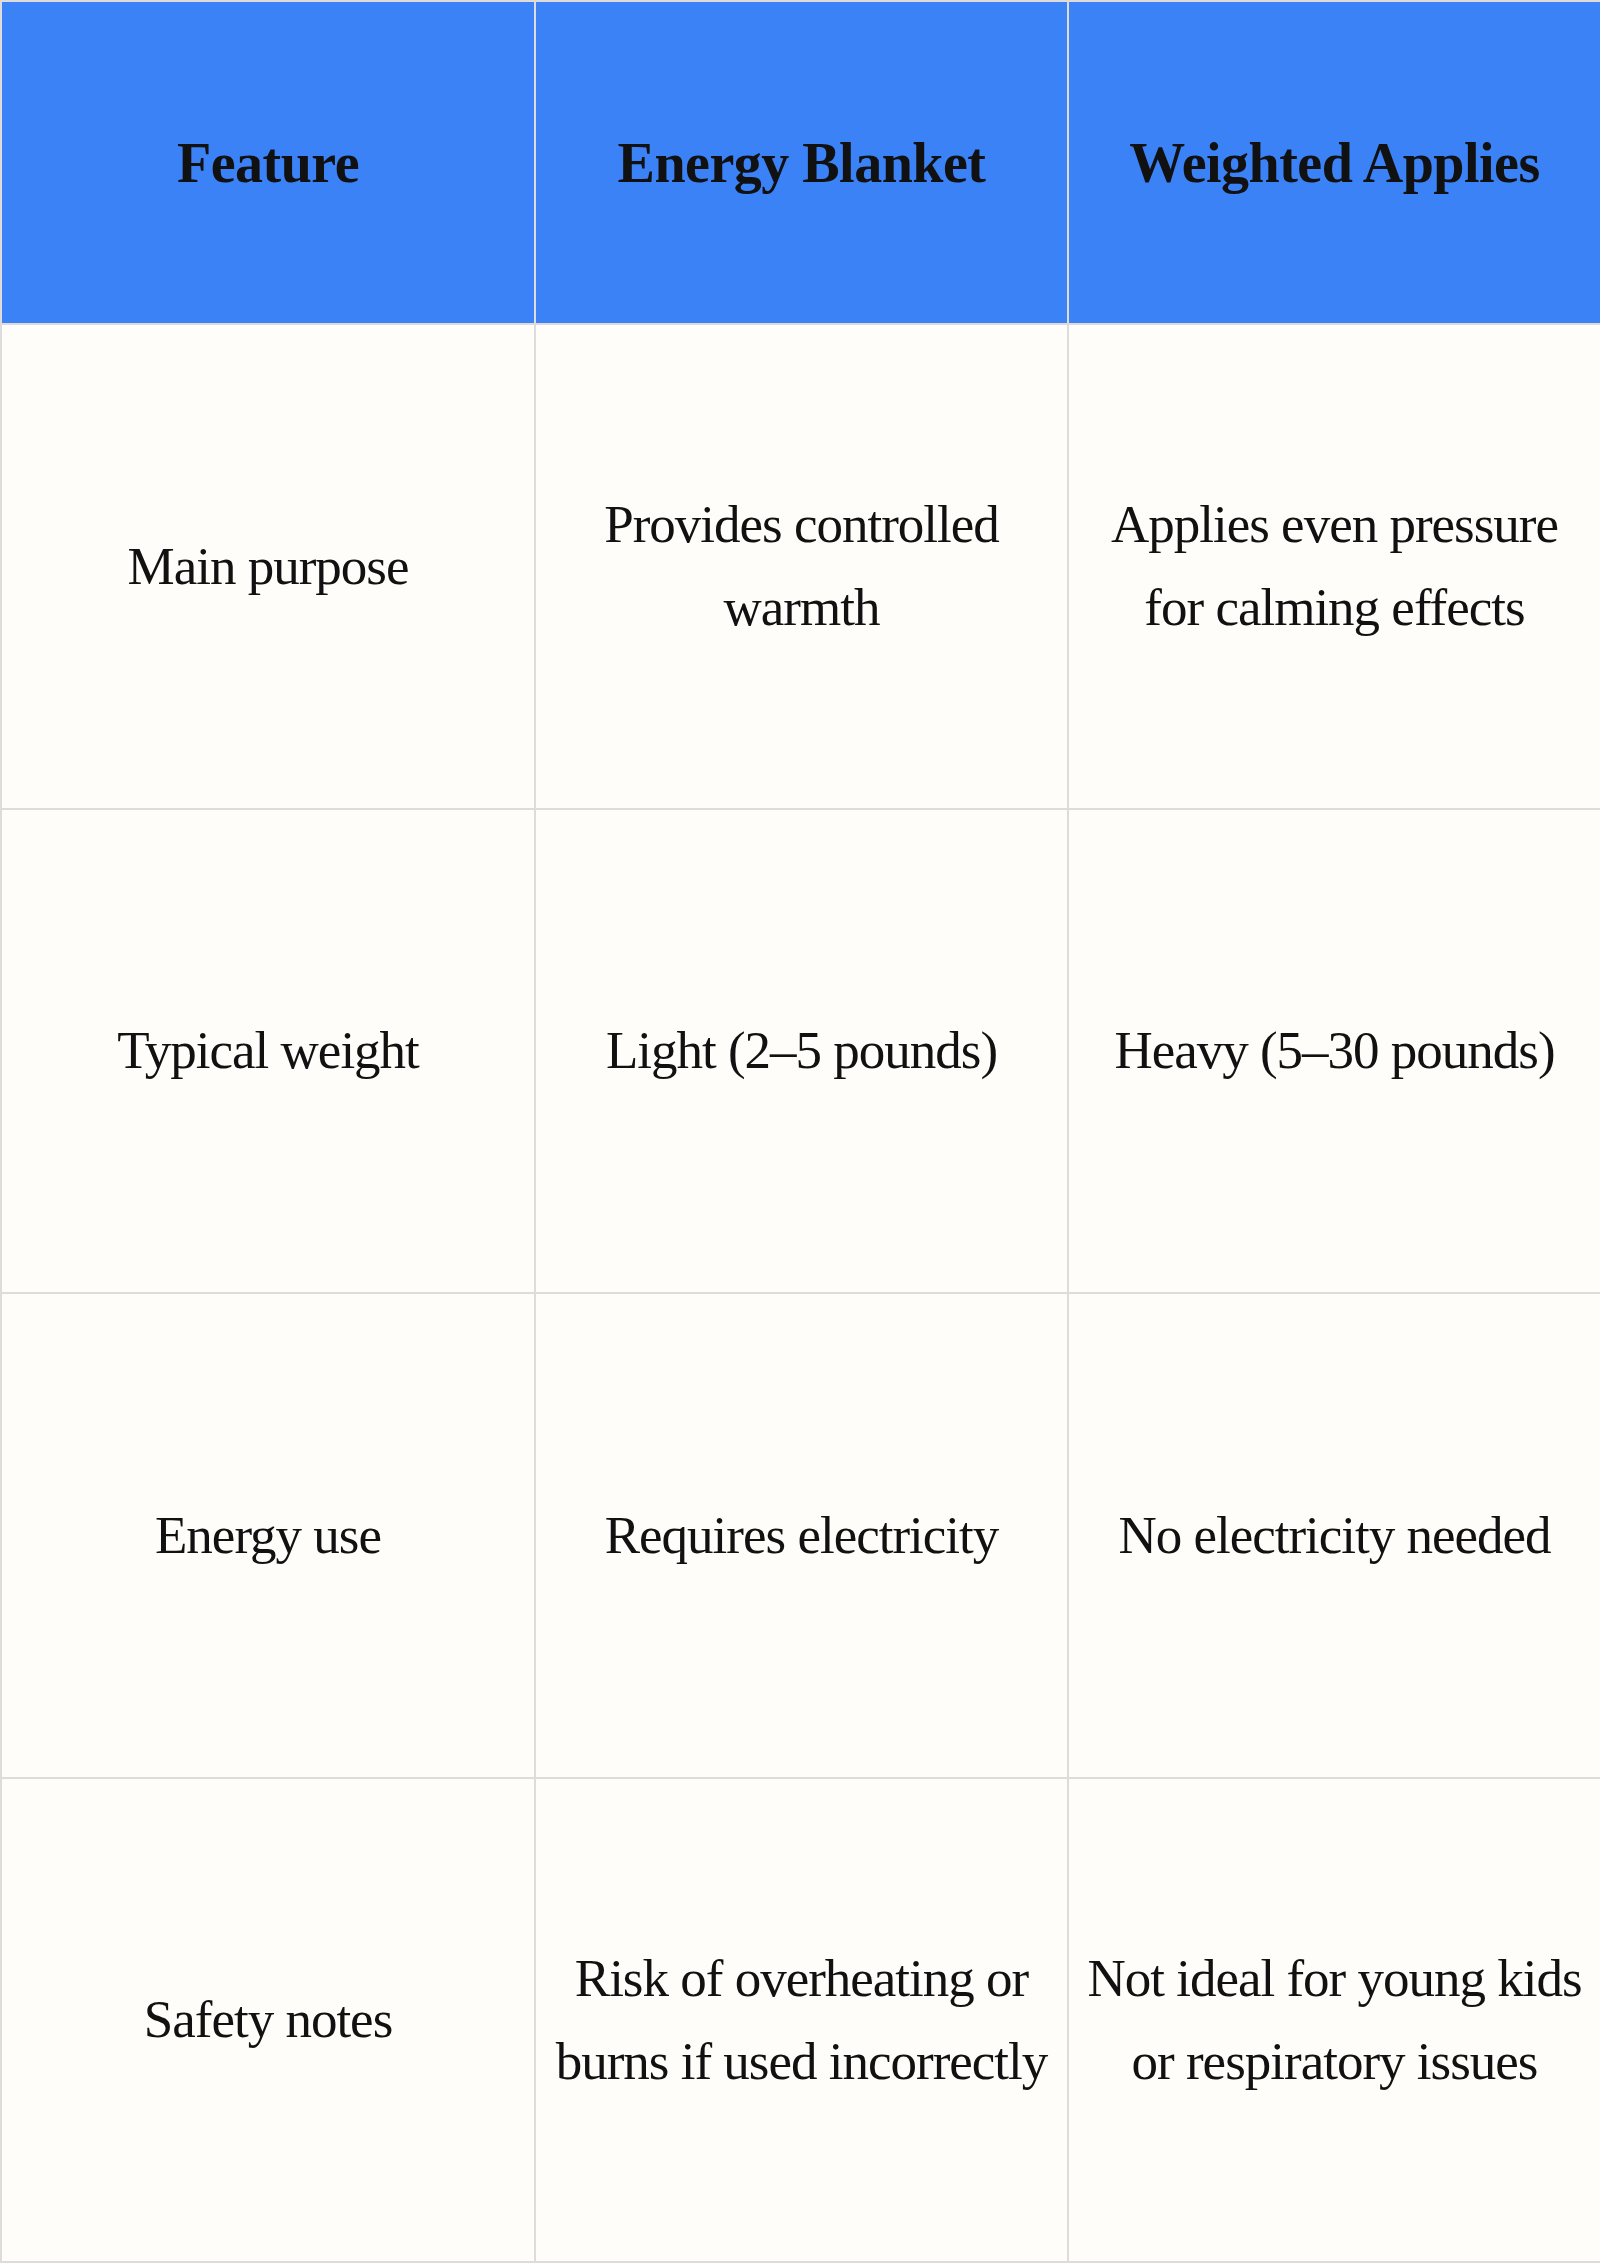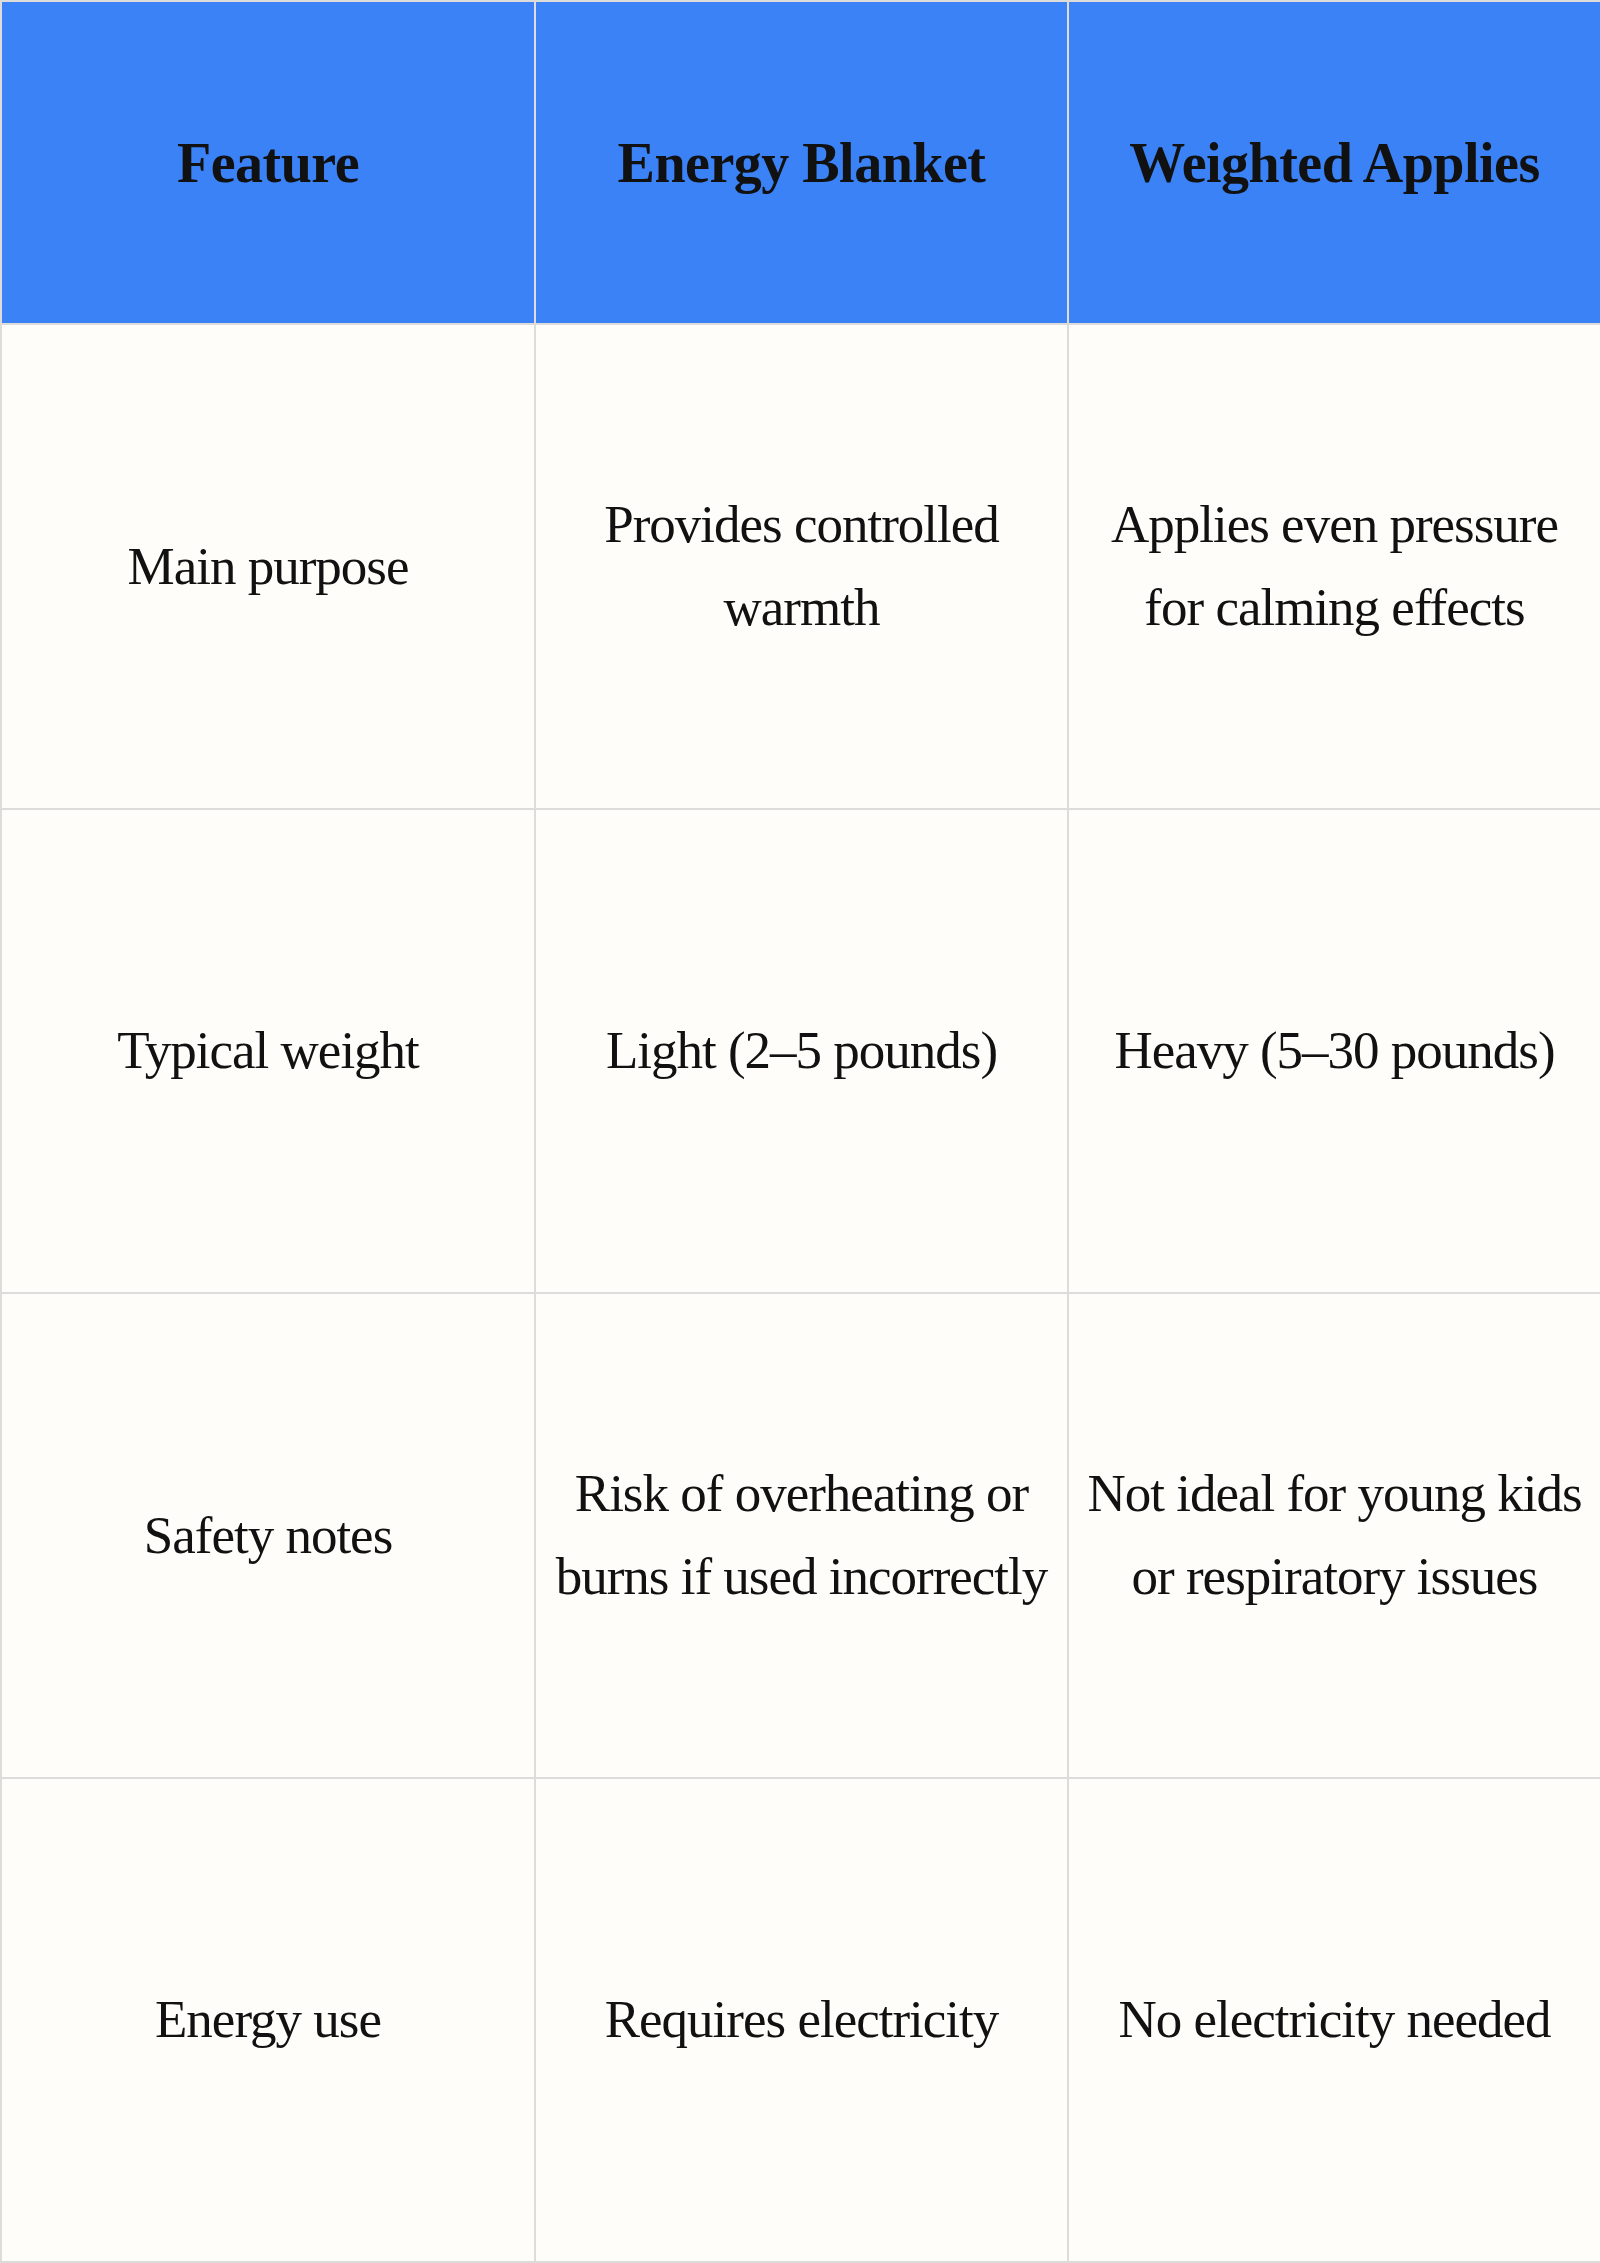--- a/index.html
+++ b/index.html
@@ -65,23 +65,23 @@
       <td>Main purpose</td>
       <td>Provides controlled warmth</td>
       <td>Applies even pressure for calming effects</td>
     </tr>
     <tr>
       <td>Typical weight</td>
       <td>Light (2–5 pounds)</td>
       <td>Heavy (5–30 pounds)</td>
     </tr>
     <tr>
+      <td>Energy use</td>
+      <td>Requires electricity</td>
+      <td>No electricity needed</td>
+    </tr>
+    <tr>
       <td>Safety notes</td>
       <td>Risk of overheating or burns if used incorrectly</td>
       <td>Not ideal for young kids or respiratory issues</td>
-    </tr>
-    <tr>
-      <td>Energy use</td>
-      <td>Requires electricity</td>
-      <td>No electricity needed</td>
     </tr>
   </tbody>
 </table>
 
 </body></html>

